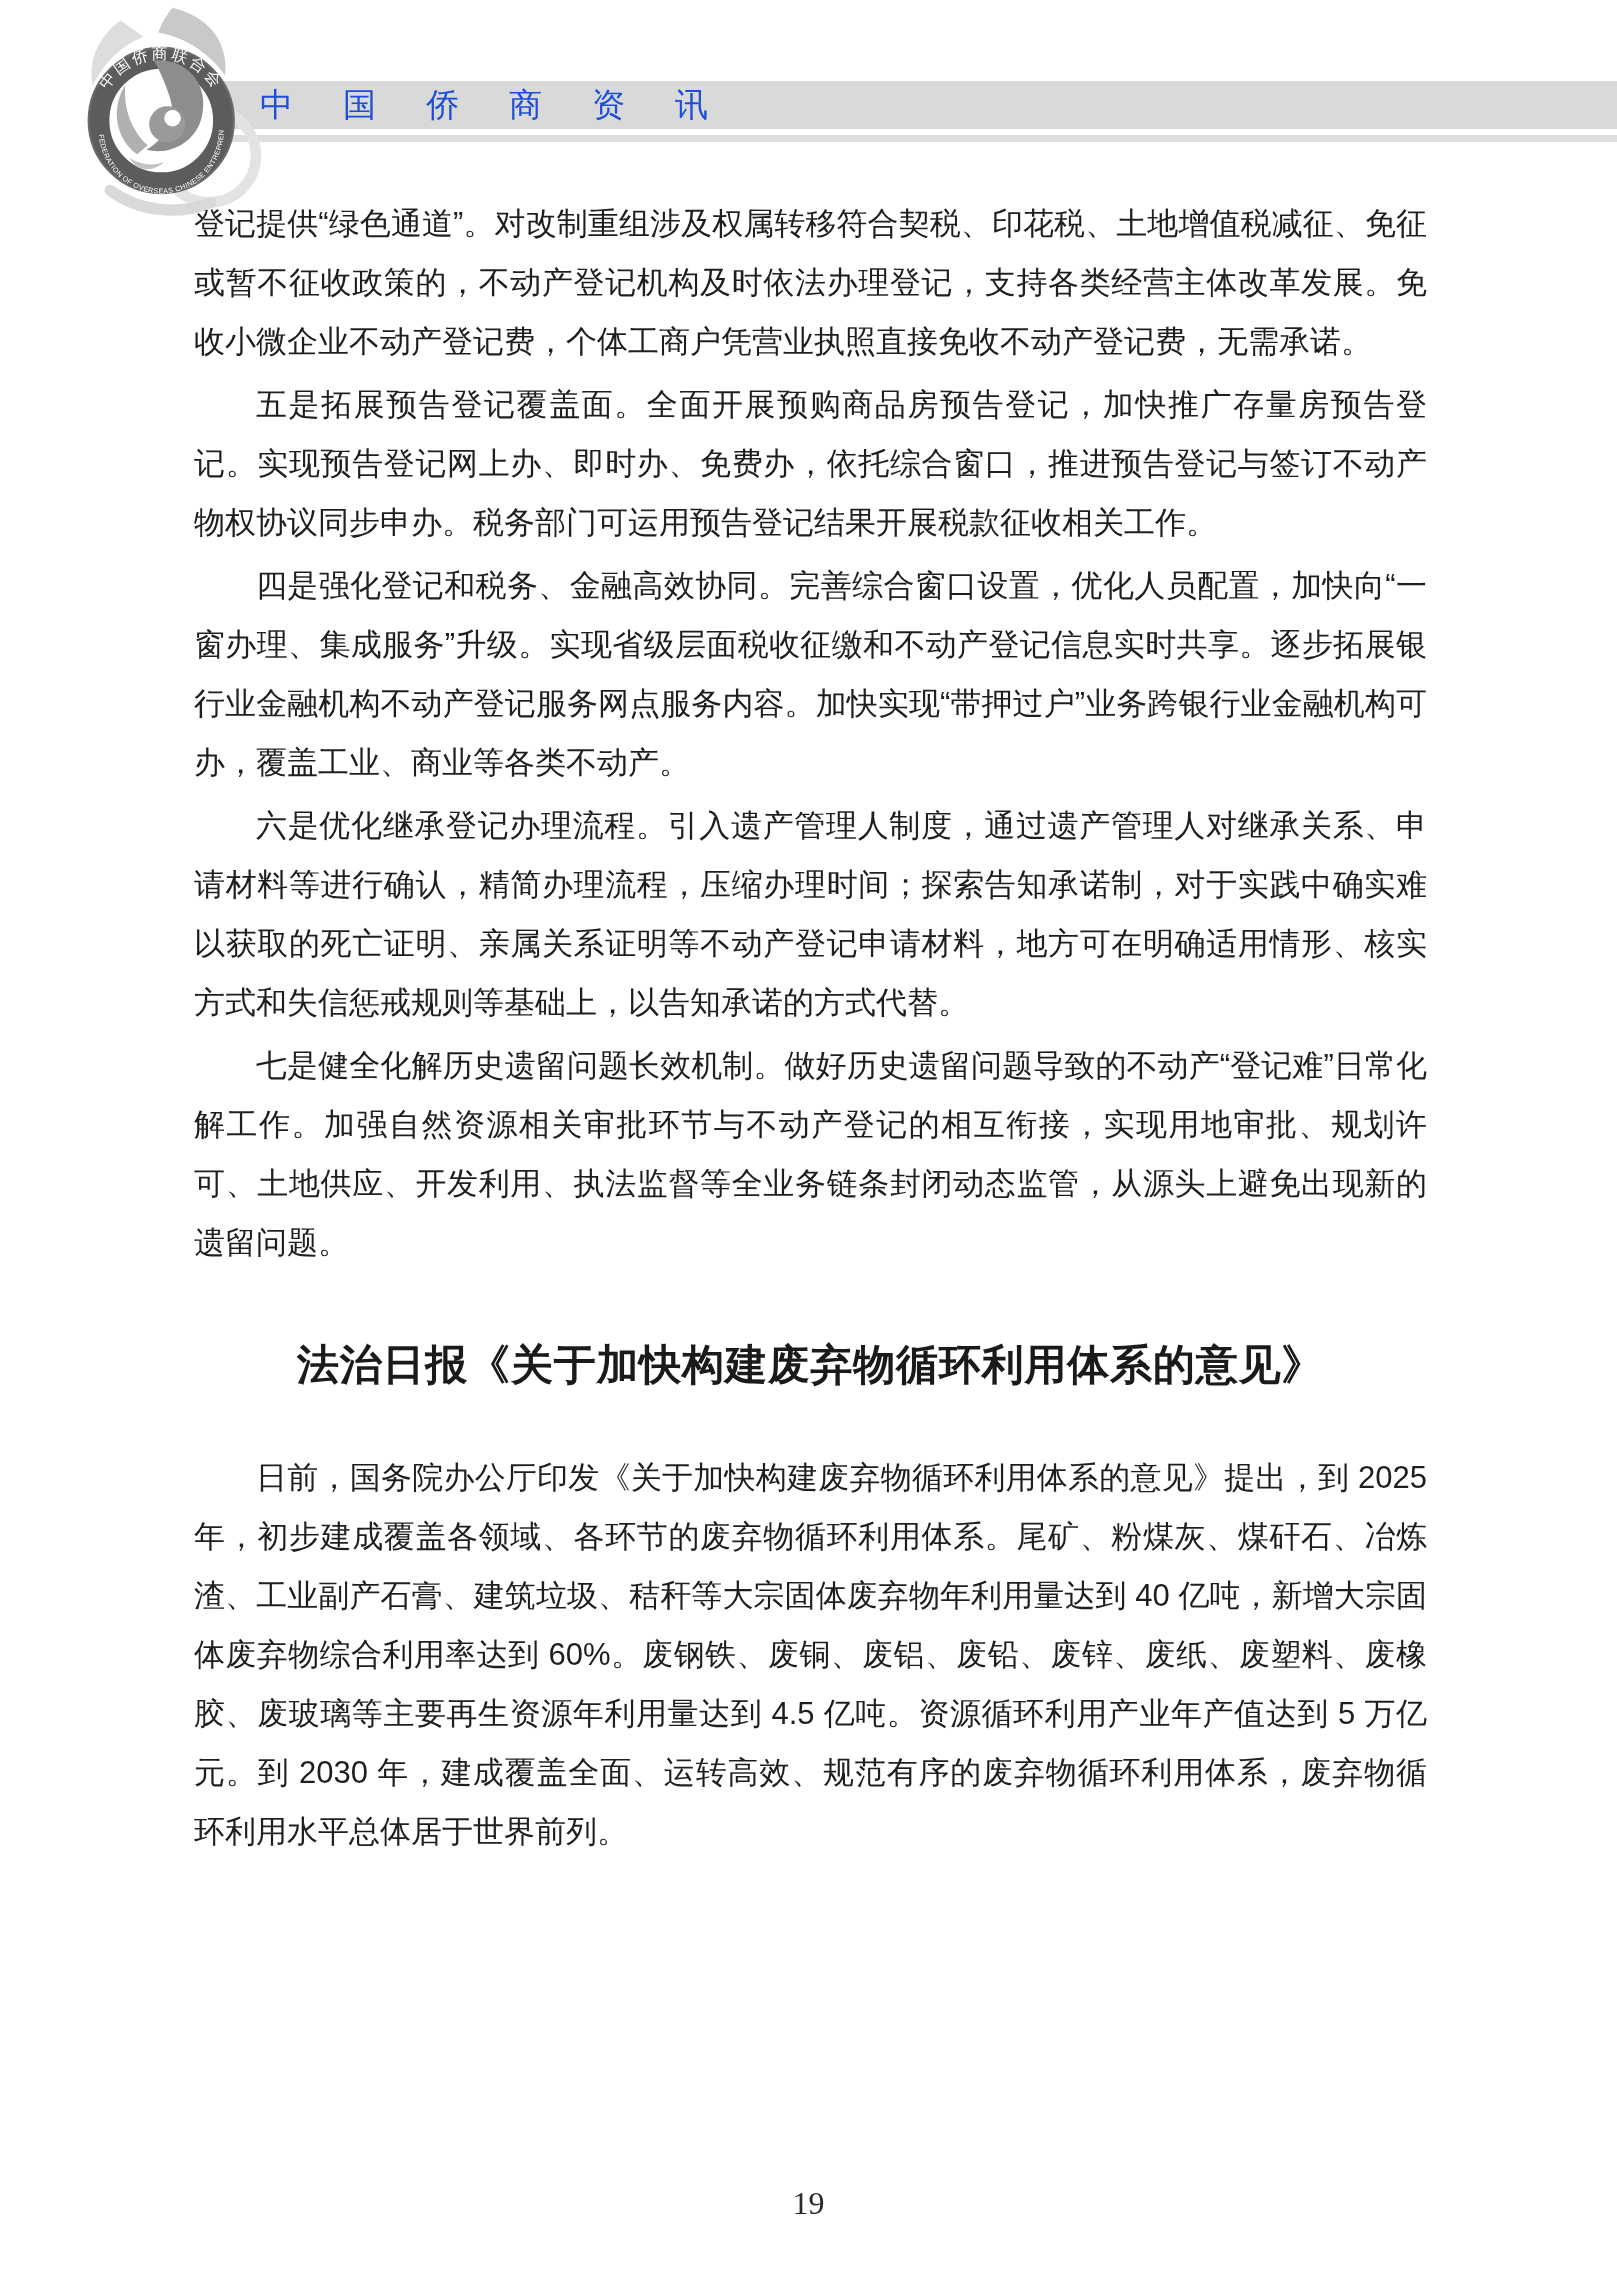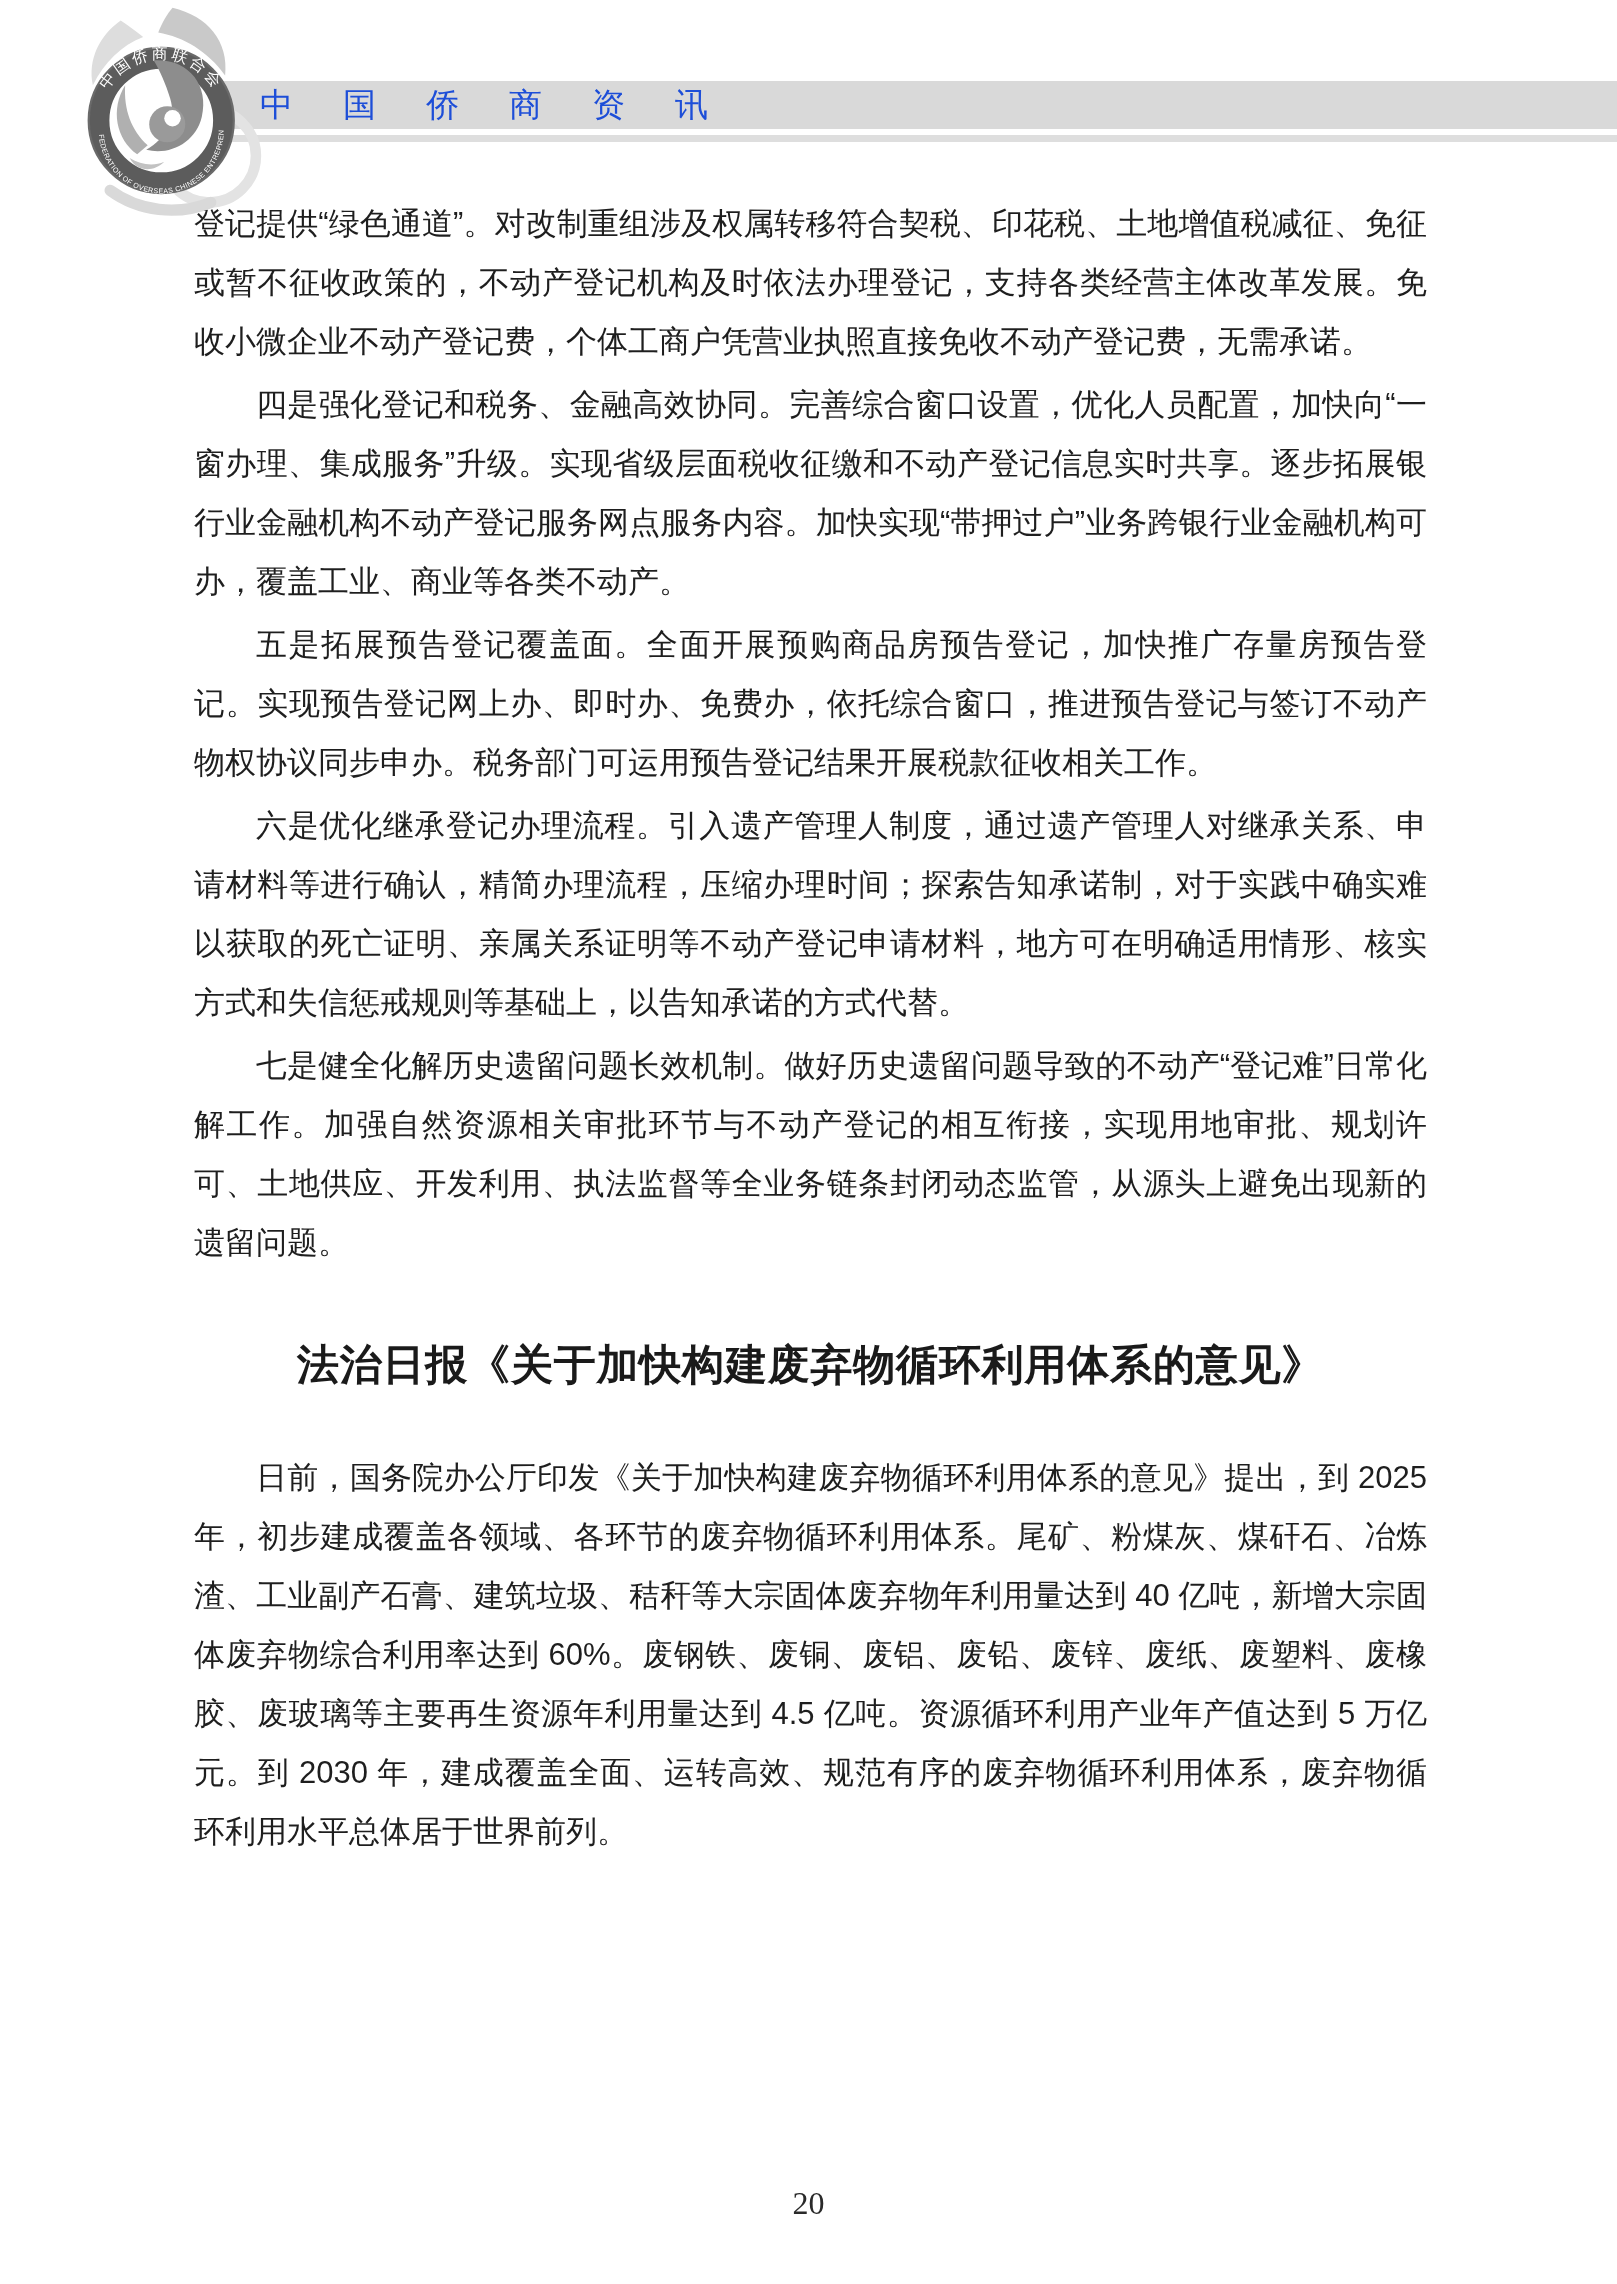--- a/index.html
+++ b/index.html
@@ -116,24 +116,24 @@
       <path d="M 150,75 C 196,72 224,108 214,150 C 206,184 172,202 140,194 C 168,178 180,152 172,126 C 166,106 158,88 150,75 Z" fill="#8d8d8d"></path>
       <circle cx="168" cy="160" r="24" fill="#9a9a9a"></circle>
       <circle cx="175" cy="152" r="11" fill="#ffffff"></circle>
       <path d="M 118,205 C 132,214 150,216 164,210 C 150,224 128,224 118,205 Z" fill="#c2c2c2"></path>
     </g>
   </svg>
 </div>
 
 <div class="content">
   <p class="no-indent">登记提供“绿色通道”。对改制重组涉及权属转移符合契税、印花税、土地增值税减征、免征或暂不征收政策的，不动产登记机构及时依法办理登记，支持各类经营主体改革发展。免收小微企业不动产登记费，个体工商户凭营业执照直接免收不动产登记费，无需承诺。</p>
+  <p>五是拓展预告登记覆盖面。全面开展预购商品房预告登记，加快推广存量房预告登记。实现预告登记网上办、即时办、免费办，依托综合窗口，推进预告登记与签订不动产物权协议同步申办。税务部门可运用预告登记结果开展税款征收相关工作。</p>
   <p>四是强化登记和税务、金融高效协同。完善综合窗口设置，优化人员配置，加快向“一窗办理、集成服务”升级。实现省级层面税收征缴和不动产登记信息实时共享。逐步拓展银行业金融机构不动产登记服务网点服务内容。加快实现“带押过户”业务跨银行业金融机构可办，覆盖工业、商业等各类不动产。</p>
-  <p>五是拓展预告登记覆盖面。全面开展预购商品房预告登记，加快推广存量房预告登记。实现预告登记网上办、即时办、免费办，依托综合窗口，推进预告登记与签订不动产物权协议同步申办。税务部门可运用预告登记结果开展税款征收相关工作。</p>
   <p>六是优化继承登记办理流程。引入遗产管理人制度，通过遗产管理人对继承关系、申请材料等进行确认，精简办理流程，压缩办理时间；探索告知承诺制，对于实践中确实难以获取的死亡证明、亲属关系证明等不动产登记申请材料，地方可在明确适用情形、核实方式和失信惩戒规则等基础上，以告知承诺的方式代替。</p>
   <p>七是健全化解历史遗留问题长效机制。做好历史遗留问题导致的不动产“登记难”日常化解工作。加强自然资源相关审批环节与不动产登记的相互衔接，实现用地审批、规划许可、土地供应、开发利用、执法监督等全业务链条封闭动态监管，从源头上避免出现新的遗留问题。</p>
 
   <h1 class="article-title">法治日报《关于加快构建废弃物循环利用体系的意见》</h1>
 
   <p>日前，国务院办公厅印发《关于加快构建废弃物循环利用体系的意见》提出，到 2025 年，初步建成覆盖各领域、各环节的废弃物循环利用体系。尾矿、粉煤灰、煤矸石、冶炼渣、工业副产石膏、建筑垃圾、秸秆等大宗固体废弃物年利用量达到 40 亿吨，新增大宗固体废弃物综合利用率达到 60%。废钢铁、废铜、废铝、废铅、废锌、废纸、废塑料、废橡胶、废玻璃等主要再生资源年利用量达到 4.5 亿吨。资源循环利用产业年产值达到 5 万亿元。到 2030 年，建成覆盖全面、运转高效、规范有序的废弃物循环利用体系，废弃物循环利用水平总体居于世界前列。</p>
 </div>
 
-<div class="page-number">20</div>
+<div class="page-number">19</div>
 
 
 </body></html>

